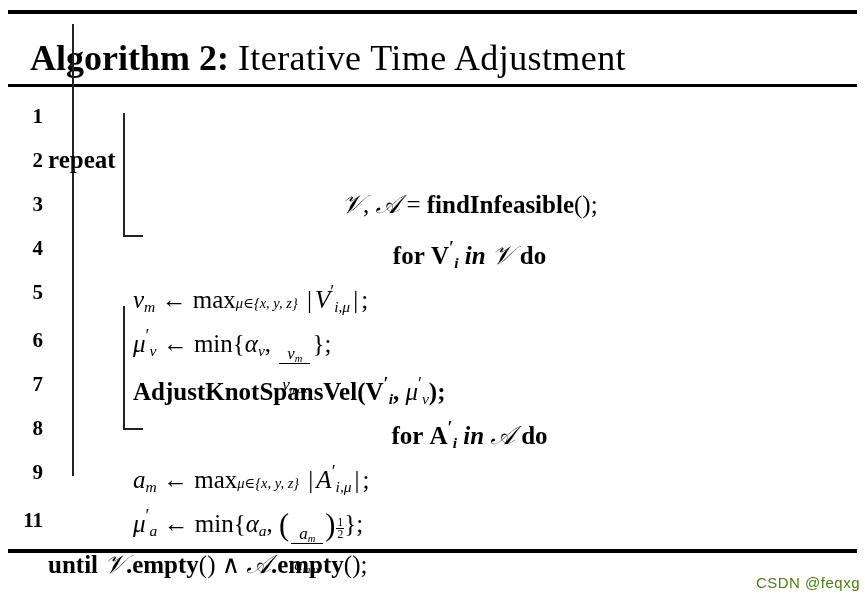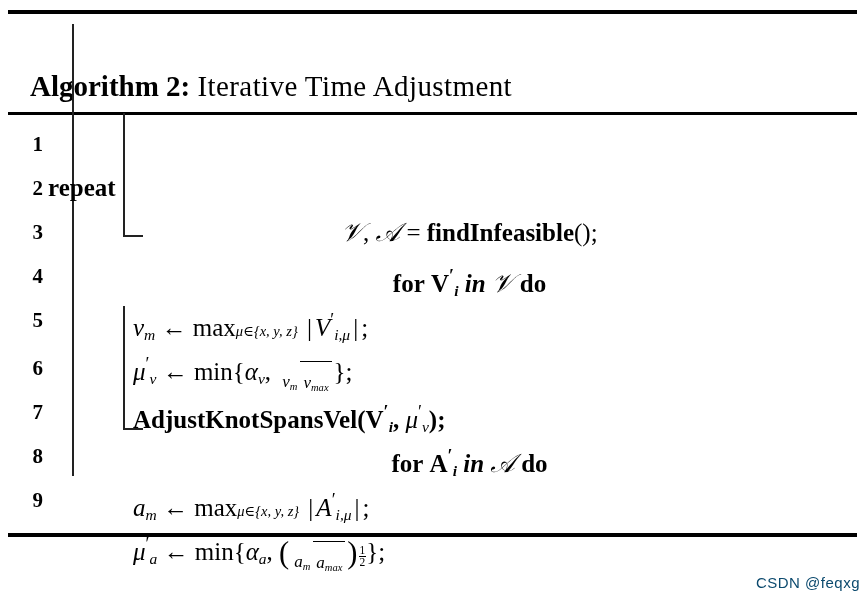--- a/index.html
+++ b/index.html
@@ -30,24 +30,23 @@
   }
   .rule-thin {
     height: 3px;
     background: #000;
     width: 100%;
   }
 
   
   #caption {
     padding: 24px 0 6px 22px;
-    font-size: 29px;
+    font-size: 36px;
     line-height: 40px;
     white-space: nowrap;
-    margin-top: 28px;
   }
   #caption .cap-label {
     font-weight: bold;
   }
   #caption .cap-title {
     font-weight: normal;
     letter-spacing: 0.4px;
   }
 
   
@@ -121,21 +120,21 @@
   .prime {
     font-size: 0.72em;
     vertical-align: 0.55em;
     font-style: normal;
   }
   .tiny { font-size: 0.58em; font-style: italic; text-align: right; }
 
   
   .frac {
     display: inline-flex;
-    flex-direction: row;
+    flex-direction: column;
     align-items: center;
     vertical-align: -0.42em;
     font-size: 0.68em;
     line-height: 1.05;
     margin: 0 2px;
   }
   .frac .num { padding: 0 3px; }
   .frac .den { padding: 12px 3px; border-top: 1.6px solid #000; font-family: Liberation Serif, serif; }
 
   .frac-sup {
@@ -154,21 +153,21 @@
   .op { font-style: normal; }
   .vbar { font-style: normal; padding: 0 3px; }
 
   
   #watermark {
     position: absolute;
     right: 5px;
     bottom: 4px;
     font-family: "Liberation Sans", "DejaVu Sans", sans-serif;
     font-size: 15px;
-    color: #0c4a6e;
+    color: #4d7c0f;
     letter-spacing: 0.5px;
     white-space: nowrap;
   }
 </style>
 </head>
 <body>
 
 <div id="algorithm-box">
 
   <div class="rule-thick"></div>
@@ -283,19 +282,28 @@
           <span class="num mathit"><span>a</span><sub>m</sub></span>
           <span class="den mathit"><span>a</span><sub>max</sub></span>
         </span><span class="op bigparen">)</span><span class="frac-sup">
           <span class="num">1</span>
           <span class="den">2</span>
         </span><span class="op">}</span><span class="op">;</span>
       </div>
     </div>
 
 
+    <div class="alg-line">
+      <div class="lineno">11</div>
+      <div class="code">
+        <span class="kw">until</span>
+        <span class="cal">𝒱</span><span class="kw"><span>.empty</span></span><span class="op">(</span><span class="op">)</span>
+        <span class="op">∧</span>
+        <span class="cal">𝒜</span><span class="kw"><span>.empty</span></span><span class="op">(</span><span class="op">)</span><span class="op">;</span>
+      </div>
+    </div>
 
   </div>
 
   <div class="rule-thick"></div>
 </div>
 
 <div id="watermark">CSDN @feqxg</div>
 
 </body></html>

